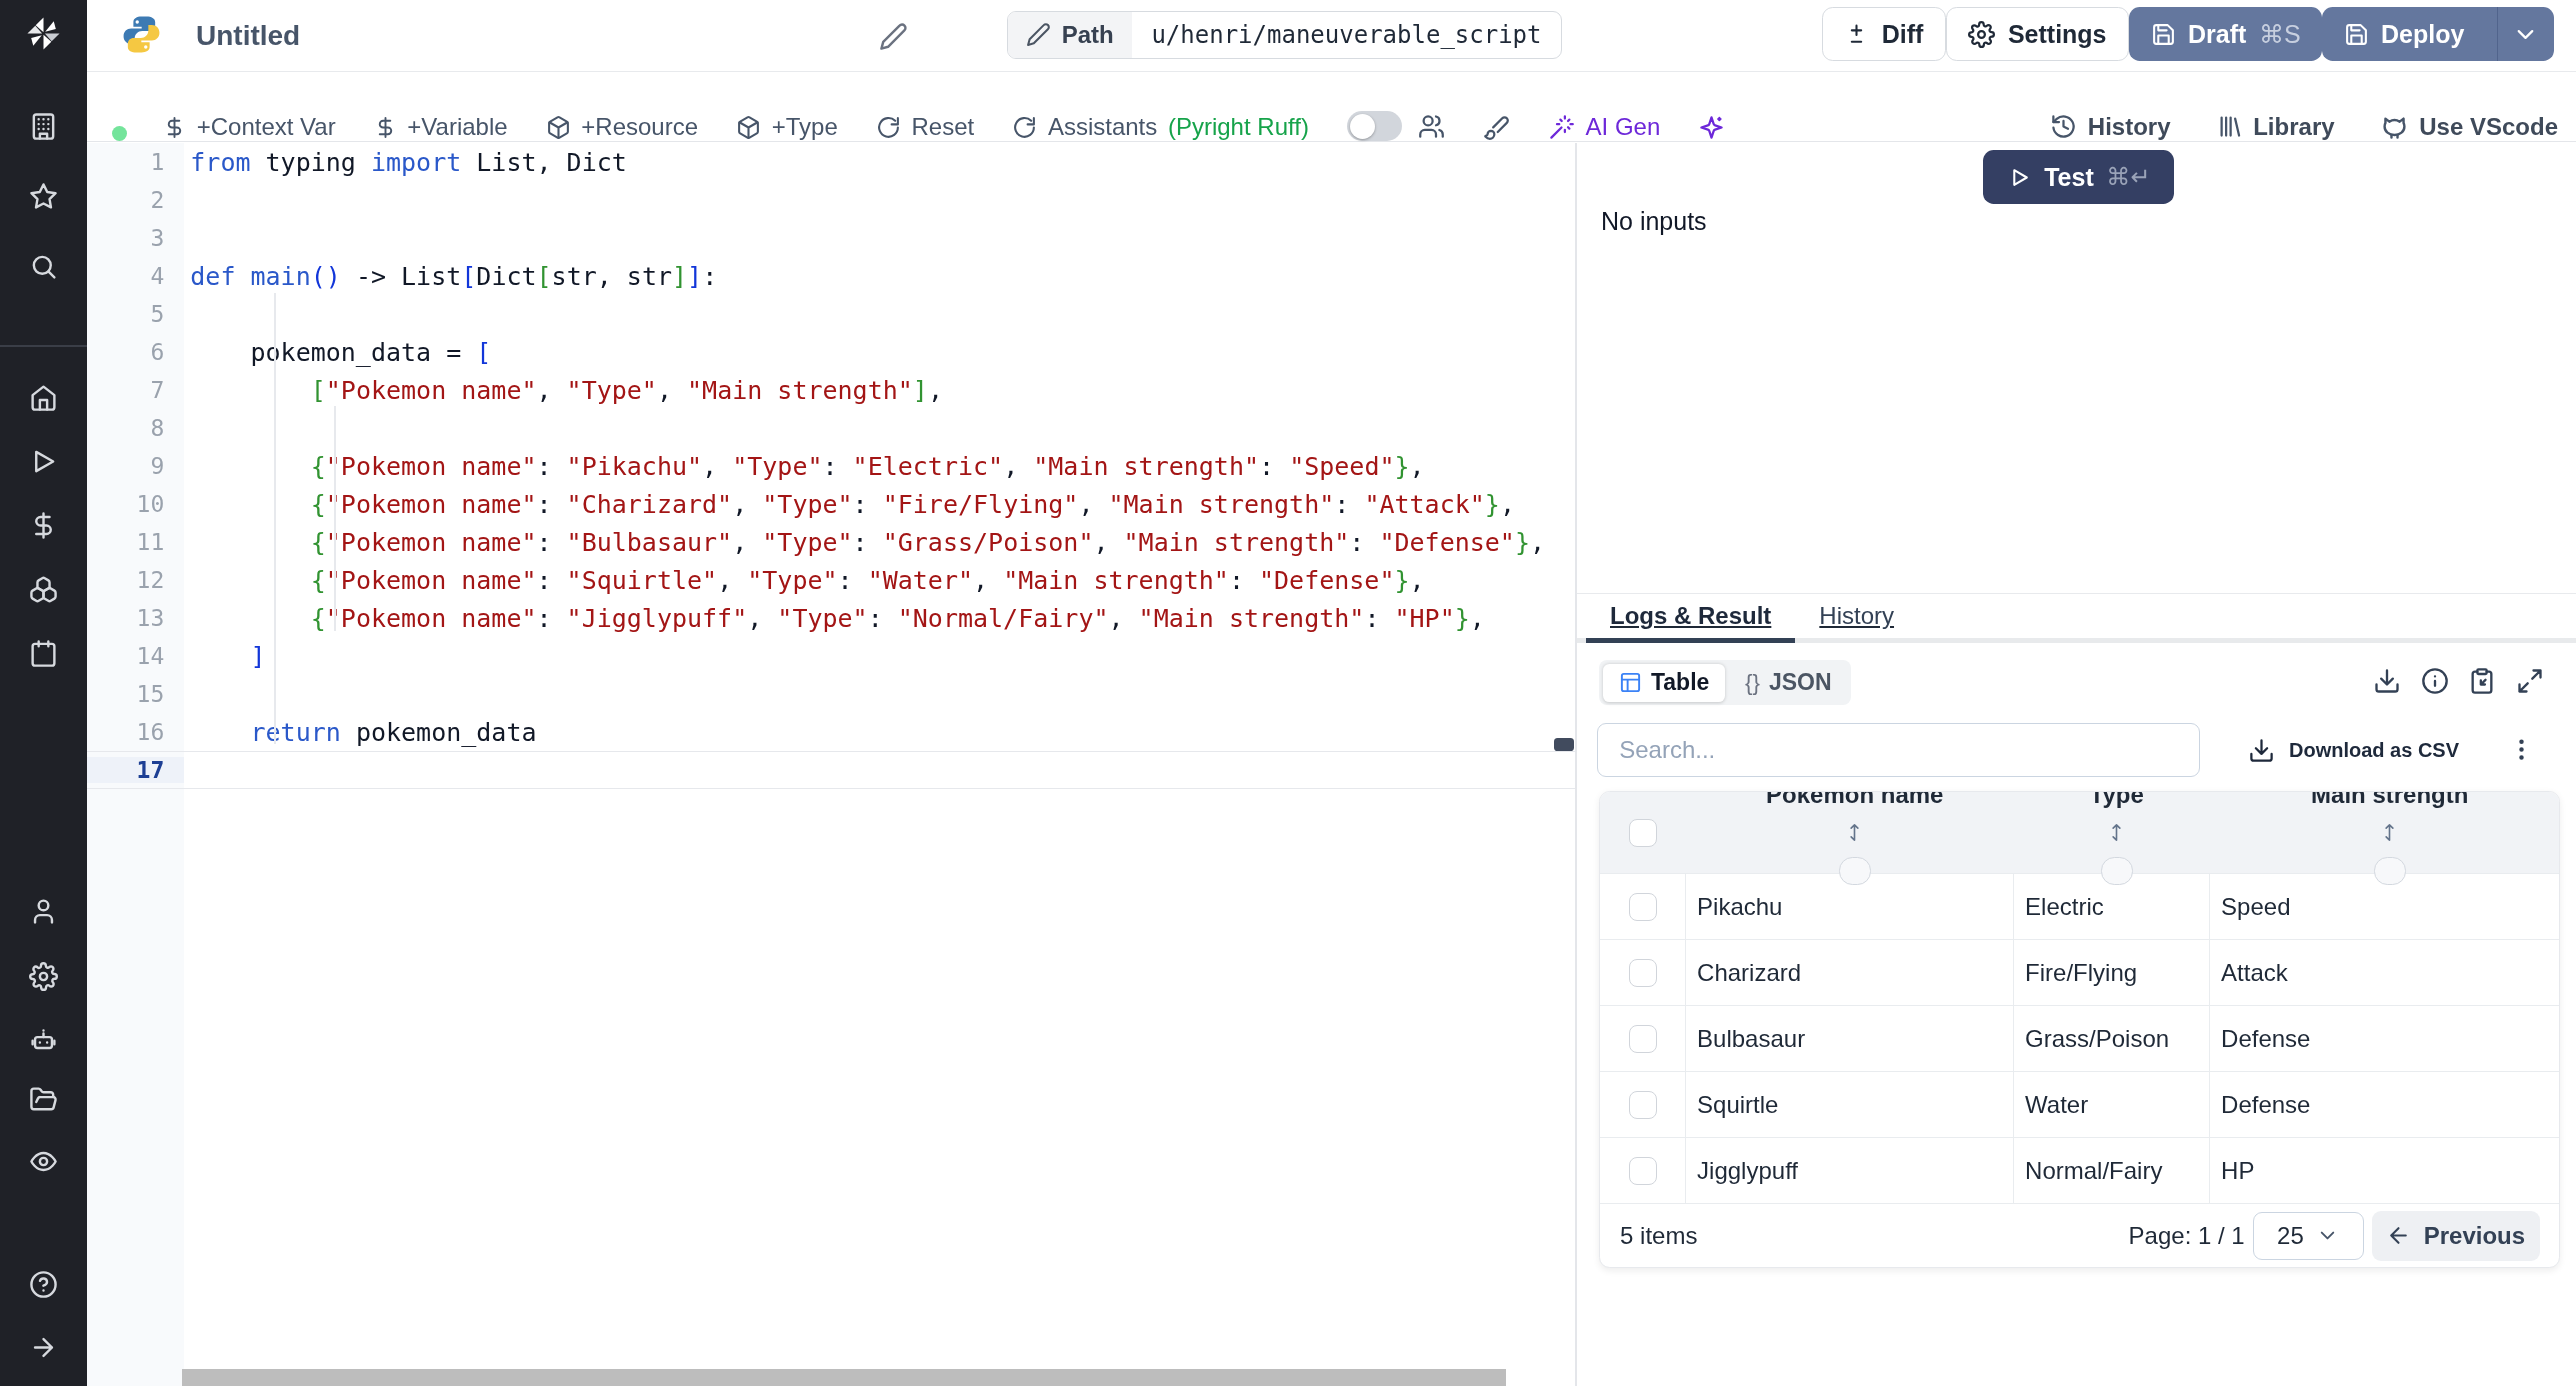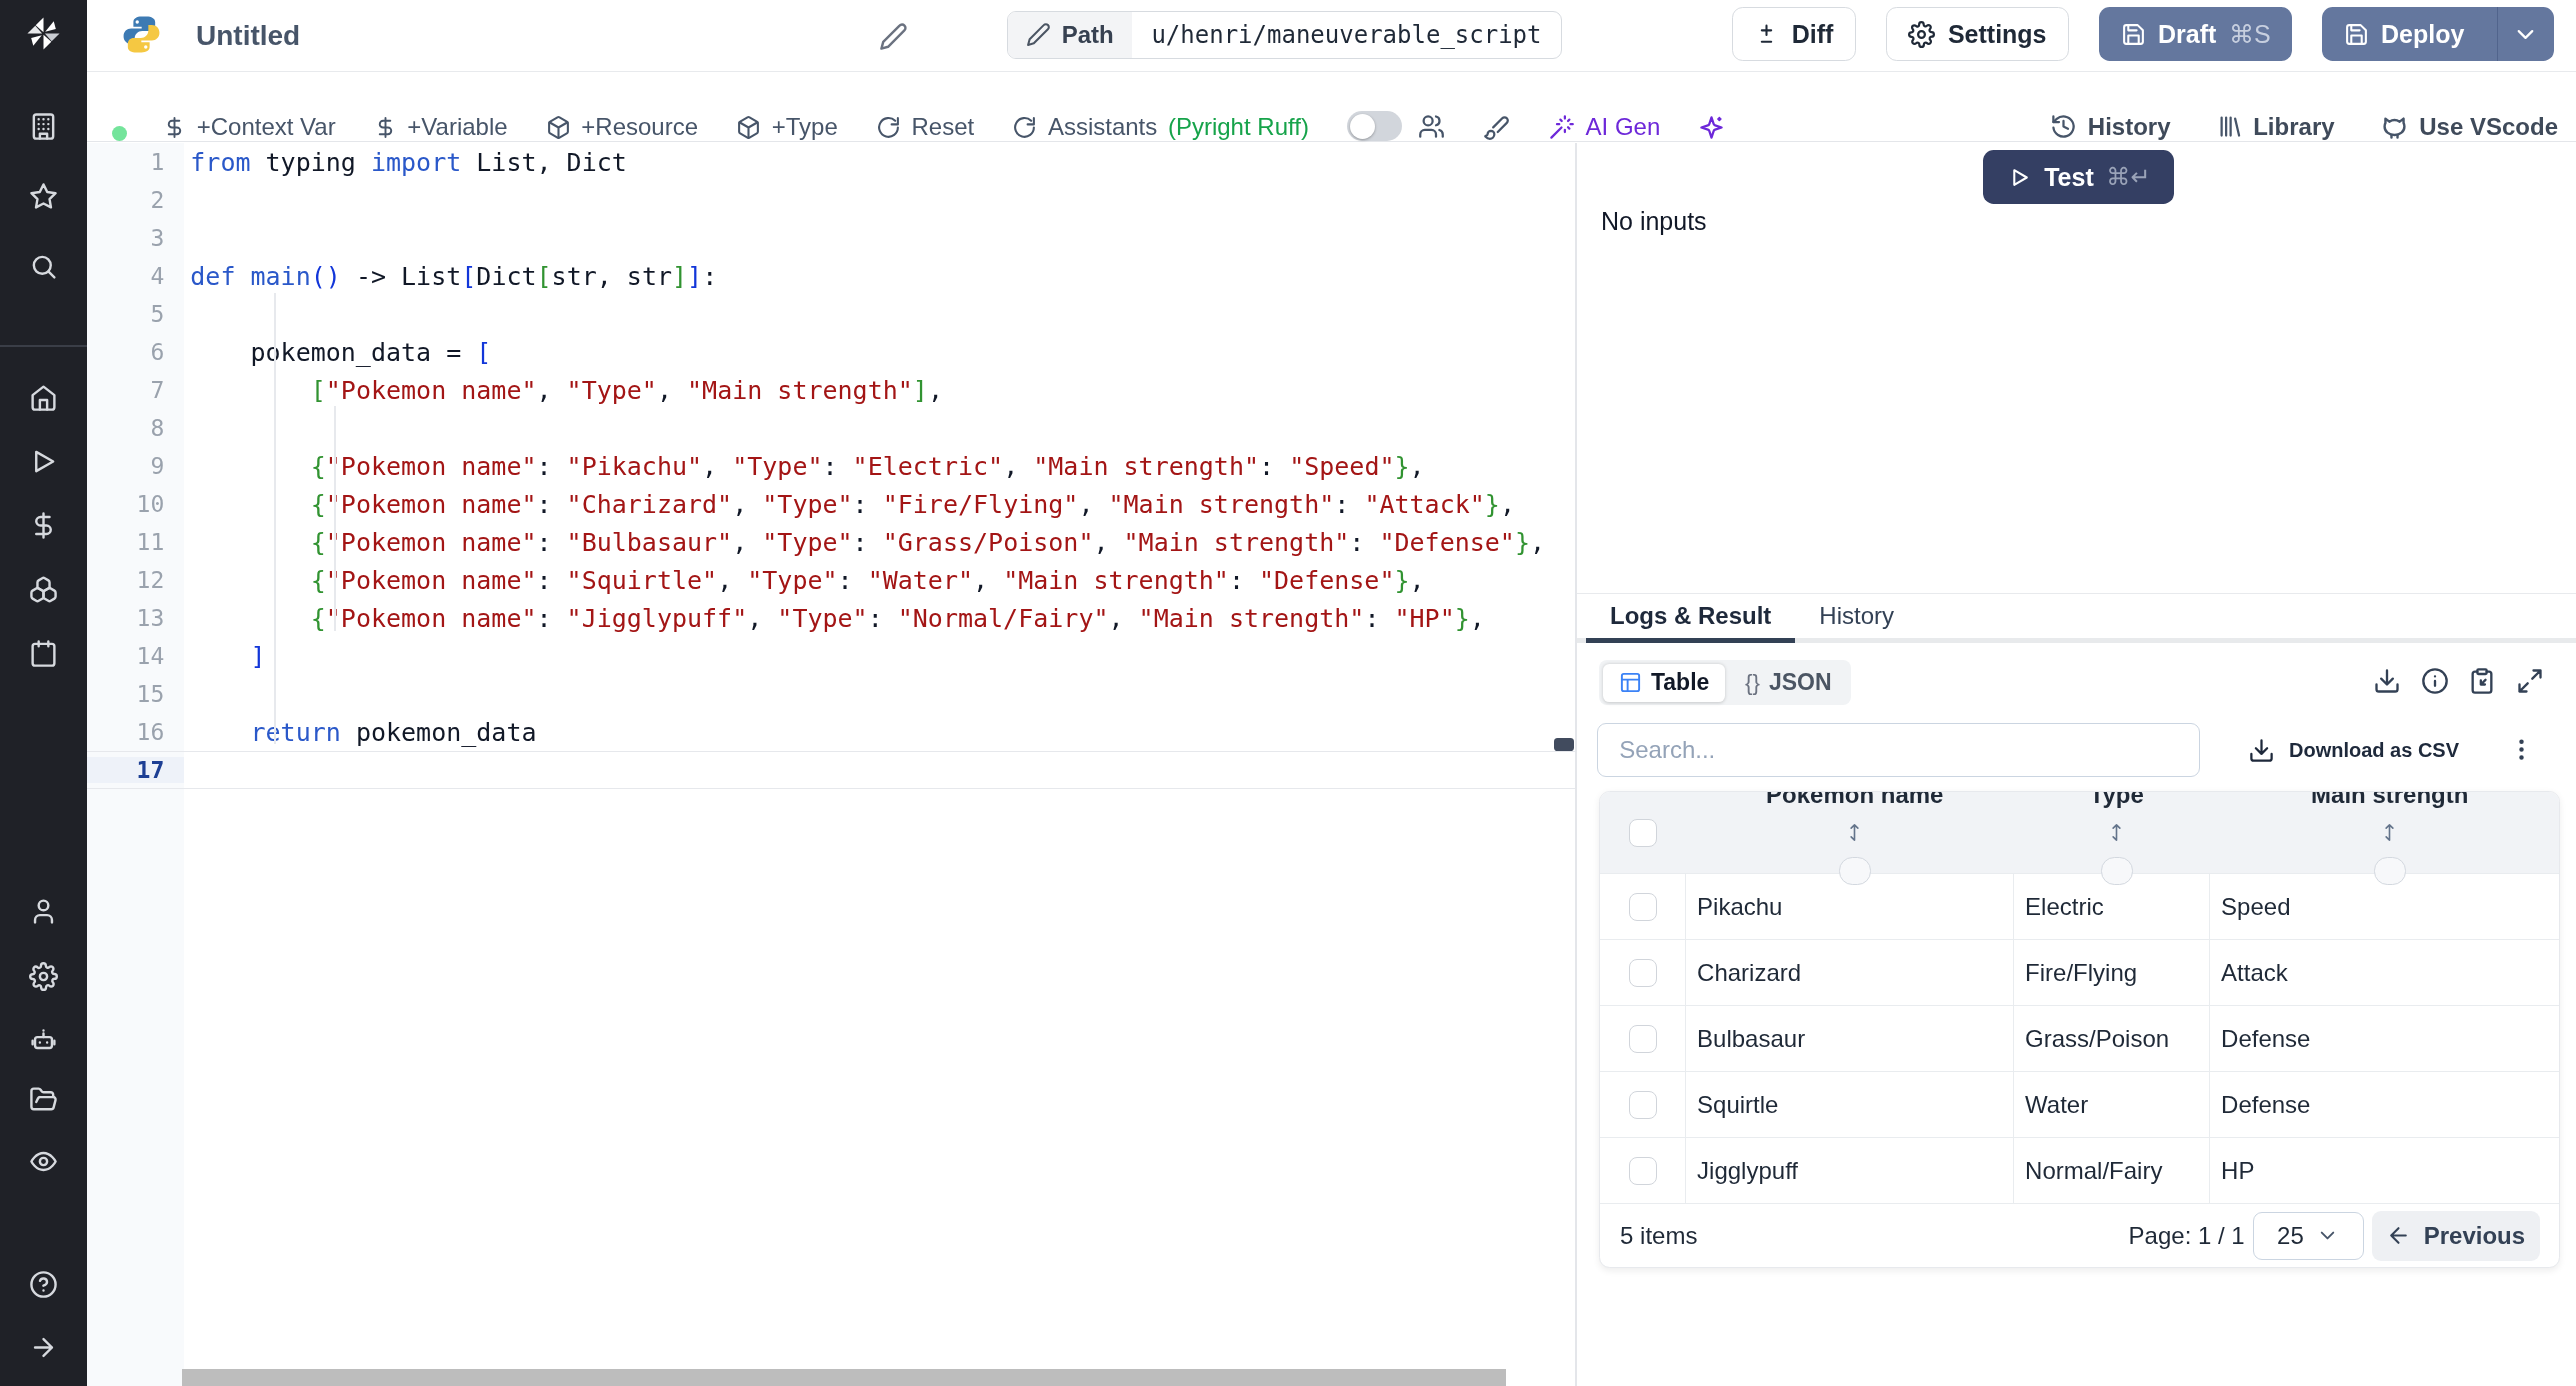--- a/index.html
+++ b/index.html
@@ -18,21 +18,21 @@
     border-bottom:1.8px solid #e8eaed; }
   #py-logo { position:absolute; left:34px; top:14.3px; }
   #title { position:absolute; left:109px; top:19.7px; font-size:28px; font-weight:600; color:#475569; }
   #rename-pencil { position:absolute; left:792px; top:21.5px; width:29px; height:29px; stroke:#6b7280; }
   #path-box { position:absolute; left:920px; top:10.7px; height:48px; display:flex; align-items:stretch;
     border:1.8px solid #d7dbe0; border-radius:9px; overflow:hidden; background:#fff; }
   #path-label-seg { display:flex; align-items:center; gap:10.7px; padding:0 18px; background:#f3f4f6; }
   #path-label-seg .txt { font-size:24px; font-weight:600; color:#374151; }
   #path-value { display:flex; align-items:center; padding:0 19.7px;
     font-family:"DejaVu Sans Mono","Liberation Mono",monospace; font-size:24px; color:#1f2937; }
-  #topbar-actions { position:absolute; right:22.4px; top:7.2px; height:54px; display:flex; gap:30px; }
+  #topbar-actions { position:absolute; right:22.4px; top:7.2px; height:54px; display:flex; gap:0; }
   .btn { display:flex; align-items:center; gap:12.5px; height:54px; padding:0 21.5px; border-radius:10.7px;
     font-size:25px; font-weight:600; cursor:pointer; }
   .btn.ghost { background:#fff; border:1.8px solid #d7dbe0; color:#1f2937; }
   .btn.primary { background:#64779e; color:#fff; }
   .btn .shortcut { color:#c7cfdf; font-weight:400; }
   #deploy-btn { padding-right:0; }
   #deploy-chevron { display:flex; align-items:center; justify-content:center; width:57px; height:54px;
     border-left:1.8px solid #51648c; }
 
   
@@ -71,21 +71,21 @@
 
   
   #rpanel { position:absolute; left:1577px; top:143px; width:999px; height:1243px; background:#fff; }
   #test-btn { position:absolute; left:406px; top:7.2px; width:191px; height:54px; border-radius:10.7px;
     background:#343f63; color:#fff; display:flex; align-items:center; justify-content:center; gap:12.5px;
     font-size:25px; font-weight:700; cursor:pointer; }
   #test-btn .shortcut { color:#9aa3b8; font-weight:400; font-size:24px; }
   #no-inputs { position:absolute; left:24px; top:64px; font-size:25px; color:#111827; }
 
   #tabbar { position:absolute; left:0; top:450px; width:999px; height:50px; border-top:1.8px solid #e8eaed;
-    border-bottom:5.4px solid #e8eaec; display:flex; padding-left:9px; }
+    border-bottom:5.4px solid #e8eaec; display:flex; padding-left:9px;text-decoration:underline; }
   .tab { padding:0 24px; display:flex; align-items:center; font-size:24px; color:#334155;
     cursor:pointer; position:relative; }
   .tab.active { font-weight:600; color:#1e293b; }
   .tab.active::after { content:""; position:absolute; left:0; right:0; bottom:-5.4px; height:5.4px; background:#334155; }
 
   #results-toolbar { position:absolute; left:22.4px; top:517px; width:957px; height:45px; }
   #view-seg { position:absolute; left:0; top:0; height:45px; background:#f1f3f5; border-radius:8px;
     display:flex; align-items:center; padding:3.6px; gap:3.6px; }
   .seg { display:flex; align-items:center; gap:9px; padding:0 16px; height:38px; border-radius:6.3px;
     font-size:23px; font-weight:600; color:#4b5563; cursor:pointer; }

